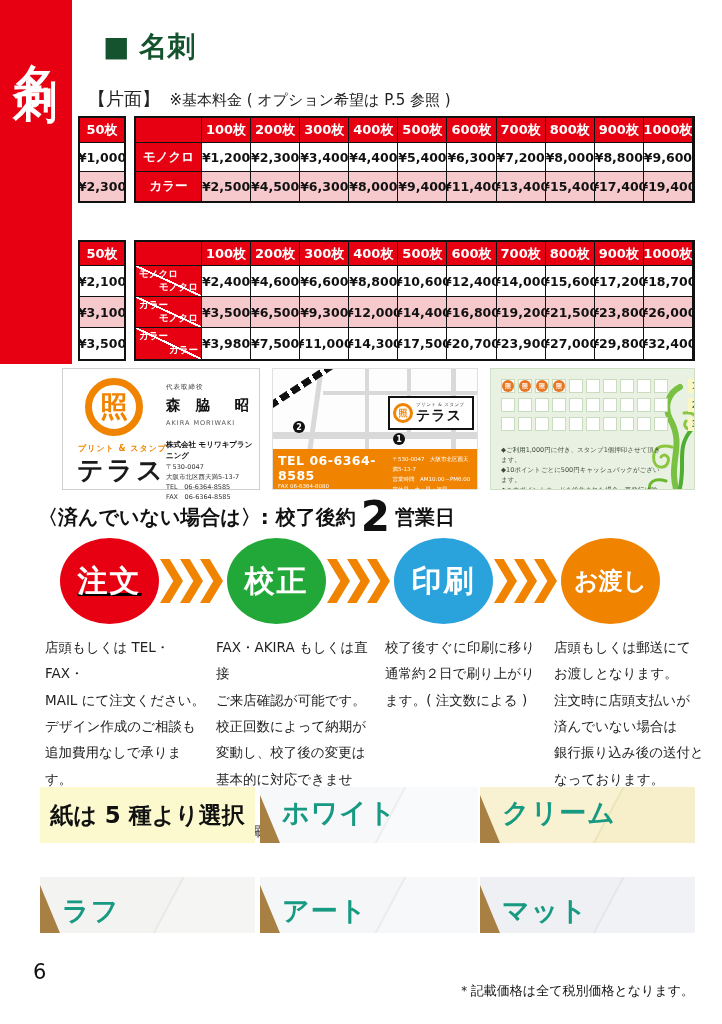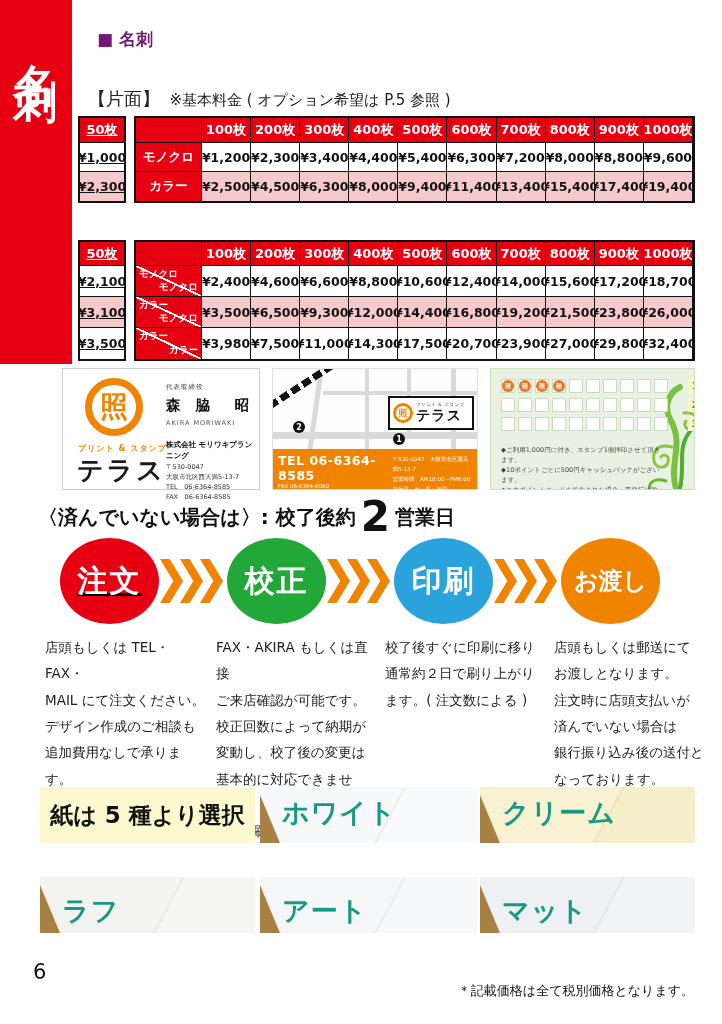--- a/index.html
+++ b/index.html
@@ -6,37 +6,37 @@
   html,body { background:#ffffff; }
   body { font-family:"DejaVu Sans","Liberation Sans",sans-serif; }
   .page { position:relative; width:722px; height:1024px; background:#fff; overflow:hidden; }
 
   
   .side-tab { position:absolute; left:0; top:0; width:72px; height:364px; background:#e60012; }
   .side-tab span { display:block; writing-mode:vertical-rl; text-orientation:upright;
     color:#fff; font-weight:bold; font-size:44px; letter-spacing:16px; margin:28px auto 0; text-align:center; }
 
   
-  .hdr-title { position:absolute; left:97px; top:28px; font-size:17px; font-weight:bold; color:#701a75; }
+  .hdr-title { position:absolute; left:103px; top:28px; font-size:28px; font-weight:bold; color:#14532d; }
   .hdr-sub   { position:absolute; left:97px; top:59px; font-size:17px; color:#222; }
   .sec-head  { position:absolute; font-size:17px; color:#222; }
   .sec-head .sec-label { font-size:18px; }
   .sec-head .sec-note  { font-size:15px; margin-left:4px; }
   .sec1 { left:88px; top:87px; }
   .sec2 { left:88px; top:212px; }
 
   
   .ptbl { position:absolute; left:78px; width:617px; display:flex; }
   .t1 { top:116px; } .t2 { top:240px; }
   .pt-first { width:48px; border:2px solid #111; background:#fff; }
   .pt-gap { width:8px; }
   .pt-main { flex:1; border:2px solid #111; display:grid; grid-template-columns:66px repeat(10,1fr); background:#fff; }
   .c { display:flex; align-items:center; justify-content:center; font-weight:bold; color:#111;
        border-right:1px solid #111; border-bottom:1px solid #111; white-space:nowrap; overflow:hidden; }
-  .pt-first .c { border-right:none;text-decoration:underline; }
+  .pt-first .c { border-right:none; }
   .pt-first .c:last-child, .pt-main .c.lastrow { border-bottom:none; }
   .t1 .h { height:25px; font-size:13px; } .t1 .r { height:29px; font-size:12.5px; }
   .t2 .h { height:24px; font-size:13px; } .t2 .r { height:31px; font-size:12.5px; }
   .red  { background:#e60012; color:#fff; }
   .pink { background:#f6c9cd; }
   .lab  { font-size:13.5px; }
   .diag { position:relative; background-color:#e60012; color:#fff;
           background-image:linear-gradient(to top right, rgba(0,0,0,0) calc(50% - 1px), #fff calc(50% - 1px), #fff calc(50% + 1px), rgba(0,0,0,0) calc(50% + 1px)); }
   .diag span { position:absolute; font-size:9.5px; font-weight:bold; color:#fff; }
   .diag .tp { top:2px; left:3px; } .diag .bt { bottom:2px; right:3px; }

